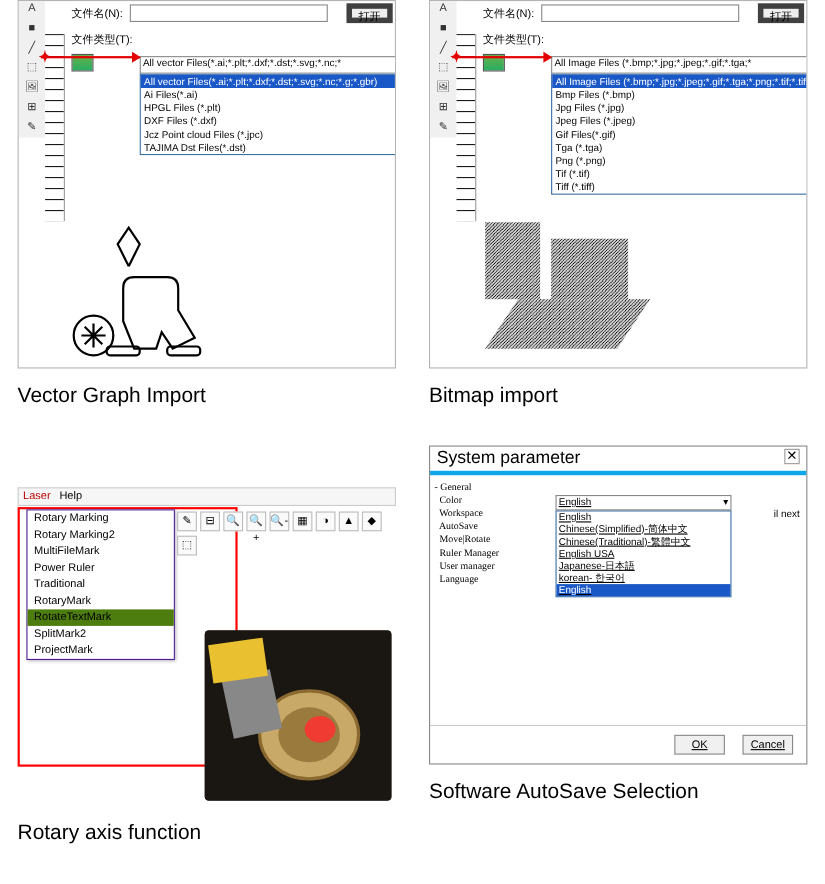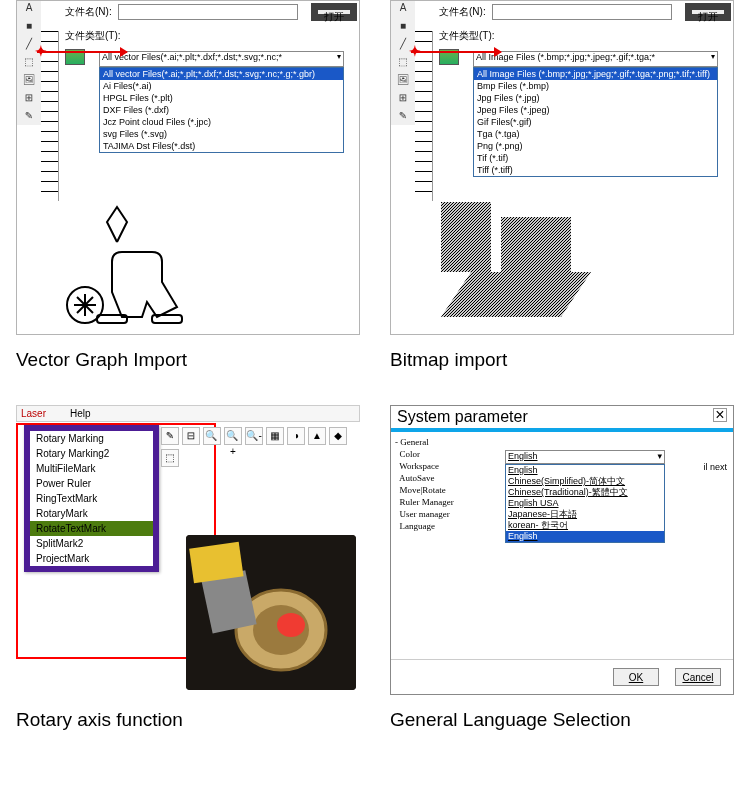--- a/index.html
+++ b/index.html
@@ -10,40 +10,40 @@
   .panel { background: #fff; border: 1px solid #b4b4b4; font-size: 9px; height: 335px; position: relative; overflow: hidden; }
 
   
   .toolbar-left { position: absolute; left: 0; top: -2px; width: 24px; background:#f0f0f0; }
   .toolbar-left span { display:block; height:18px; text-align:center; line-height:18px; font-size:10px; color:#333; }
   .ruler-v { position:absolute; left:24px; top:30px; width:18px; height:170px; background:#fff; border-right:1px solid #999; background-image: repeating-linear-gradient(#000 0, #000 1px, transparent 1px, transparent 10px); background-size: 8px 10px; background-position: right; }
   .top-controls { position:absolute; left:40px; top:0; right:0; }
   .filerow { display:flex; align-items:center; height:22px; gap:6px; padding-left:8px; }
   .filerow label { font-size:10px; }
   .filerow input { flex:1; height:16px; border:1px solid #888; font-size:10px; padding:0 2px; max-width:180px; }
-  .filerow .btn-open { border:7px solid #404040; padding:0 6px; height:18px; font-size:10px; background:#eee; margin-left:auto; margin-right:2px; }
-  .dropdown-wrap { position:relative; margin-left:42px; margin-top:4px; }
+  .filerow .btn-open { border:5px solid #404040; padding:0 6px; height:18px; font-size:10px; background:#eee; margin-left:auto; margin-right:2px; }
+  .dropdown-wrap { position:relative; margin-left:70px; margin-top:4px; }
   .dd-field { width:245px; height:16px; border:1px solid #888; font-size:9px; padding:0 12px 0 2px; background:#fff; position:relative; white-space:nowrap; overflow:hidden; }
   .dd-field::after { content:'▾'; position:absolute; right:2px; top:0; font-size:8px; }
   .dd-list { position:absolute; top:16px; left:0; width:245px; border:1px solid #3a6ea5; background:#fff; }
   .dd-item { padding:1px 3px; font-size:9px; white-space:nowrap; overflow:hidden; }
   .dd-item.sel { background:#1a58c7; color:#fff; }
   .thumb { position:absolute; left:48px; top:48px; width:20px; height:16px; background:linear-gradient(#6ab04c,#27ae60); border:1px solid #555; }
   .arrow-red { position:absolute; color:#e40000; font-size:14px; font-weight:bold; left:18px; top:42px; z-index:5; }
   .arrow-line { position:absolute; width:90px; height:2px; background:#e40000; top:50px; left:20px; z-index:4; }
   .arrow-line::after{ content:''; position:absolute; right:-6px; top:-4px; border:5px solid transparent; border-left:8px solid #e40000; }
   .canvas-image { position:absolute; left:40px; top:196px; width:180px; height:130px; }
   .canvas-image svg { width:100%; height:100%; }
 
   
   .panel3 { background:#fff; border:none; height:290px; position:relative; font-size:10px; }
-  .menubar { border:1px solid #ccc; background:#f6f6f6; padding:2px 4px; display:flex; gap:24px; }
+  .menubar { border:1px solid #ccc; background:#f6f6f6; padding:2px 4px; display:flex; gap:8px;margin-top:38px; }
   .menubar span.sel { color:#b00; }
   .p3-redbox { position:absolute; left:0; top:18px; width:200px; height:236px; border:2px solid #f00; }
-  .menu-list { position:absolute; left:8px; top:20px; width:135px; background:#fff; border:6px solid #4c1d95; box-shadow:1px 1px 3px rgba(0,0,0,.3); }
+  .menu-list { position:absolute; left:8px; top:20px; width:135px; background:#fff; border:1px solid #4c1d95; box-shadow:1px 1px 3px rgba(0,0,0,.3); }
   .menu-list div { padding:2px 6px; font-size:10px; }
   .menu-list div.sel { background:#4d7c0f; }
   .p3-icons { position:absolute; left:145px; top:22px; right:0; height:40px; display:flex; flex-wrap:wrap; gap:3px; align-items:flex-start; }
   .p3-icons span { width:18px; height:18px; border:1px solid #bbb; background:#fafafa; font-size:10px; text-align:center; line-height:16px; }
   .rotor { position:absolute; left:170px; top:130px; width:170px; height:155px; background:#2a2620; border-radius:4px; overflow:hidden; }
   .rotor svg { width:100%; height:100%; }
 
   
   .panel4 { background:#fff; border:1px solid #888; height:290px; font-size:9px; position:relative; }
   .p4-title { padding:2px 6px; font-size:16px; border-bottom:4px solid #0ea5e9; display:flex; justify-content:space-between; }
@@ -91,21 +91,20 @@
           <label>文件类型(T):</label>
         </div>
         <div class="dropdown-wrap">
           <div class="dd-field">All vector Files(*.ai;*.plt;*.dxf;*.dst;*.svg;*.nc;*</div>
           <div class="dd-list" id="vector-dd">
               <div class="dd-item sel">All vector Files(*.ai;*.plt;*.dxf;*.dst;*.svg;*.nc;*.g;*.gbr)</div>
               <div class="dd-item">Ai Files(*.ai)</div>
               <div class="dd-item">HPGL Files (*.plt)</div>
               <div class="dd-item">DXF Files (*.dxf)</div>
               <div class="dd-item">Jcz Point cloud Files (*.jpc)</div>
-              <div class="dd-item">svg Files (*.svg)</div>
               <div class="dd-item">TAJIMA Dst Files(*.dst)</div>
             </div>
         </div>
       </div>
       <span class="arrow-red">✦</span>
       <div class="arrow-line"></div>
       <div class="thumb"></div>
       <div class="canvas-image">
         <svg viewBox="0 0 180 130">
           <g stroke="#000" fill="none" stroke-width="2">
@@ -185,21 +184,21 @@
       <div class="menubar">
         <span class="sel">Laser</span>
         <span>Help</span>
       </div>
       <div class="p3-redbox"></div>
       <div class="menu-list" id="rotary-menu">
           <div>Rotary Marking</div>
           <div>Rotary Marking2</div>
           <div>MultiFileMark</div>
           <div>Power Ruler</div>
-          <div>RingTextMark</div>
+          <div>Traditional</div>
           <div>RotaryMark</div>
           <div class="sel">RotateTextMark</div>
           <div>SplitMark2</div>
           <div>ProjectMark</div>
         </div>
       <div class="p3-icons">
         <span>✎</span>
         <span>⊟</span>
         <span>🔍</span>
         <span>🔍+</span>
@@ -254,16 +253,16 @@
             </div>
           <div class="p4-note">il next</div>
         </div>
       </div>
       <div class="sep"></div>
       <div class="p4-buttons">
         <button>OK</button>
         <button>Cancel</button>
       </div>
     </div>
-    <div class="caption">General Language Selection</div>
+    <div class="caption">Software AutoSave Selection</div>
   </div>
 
 </div>
 
 </body></html>

